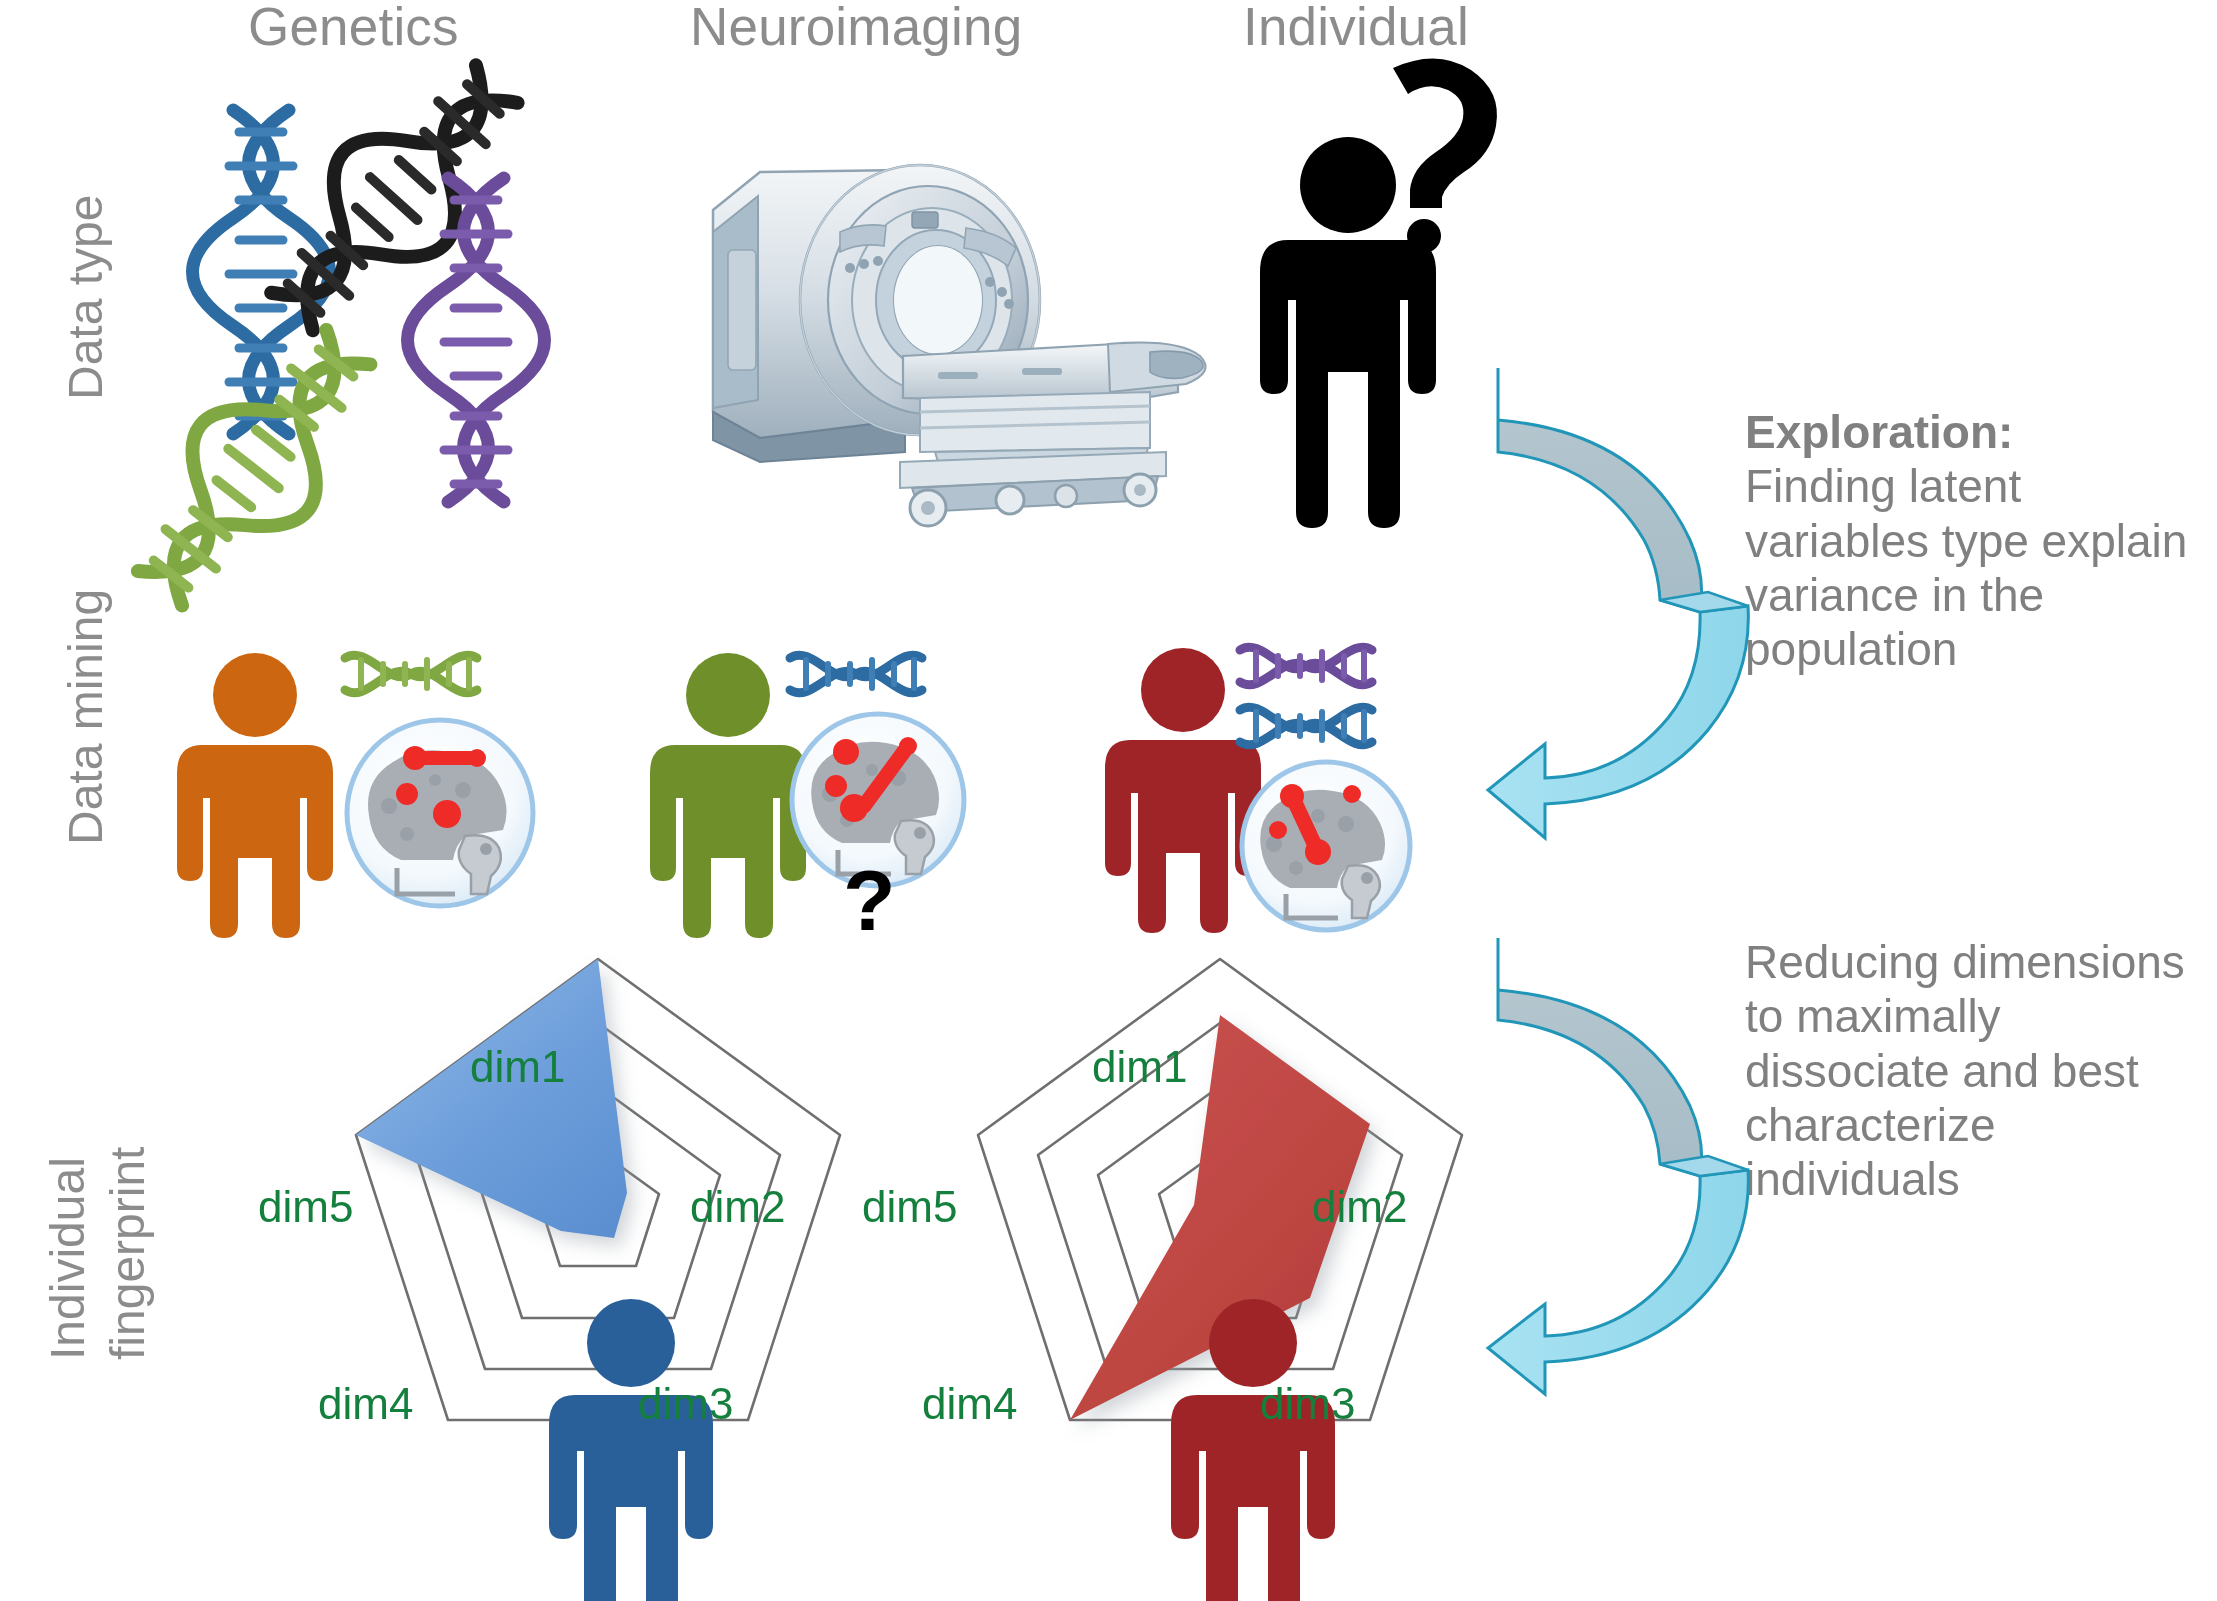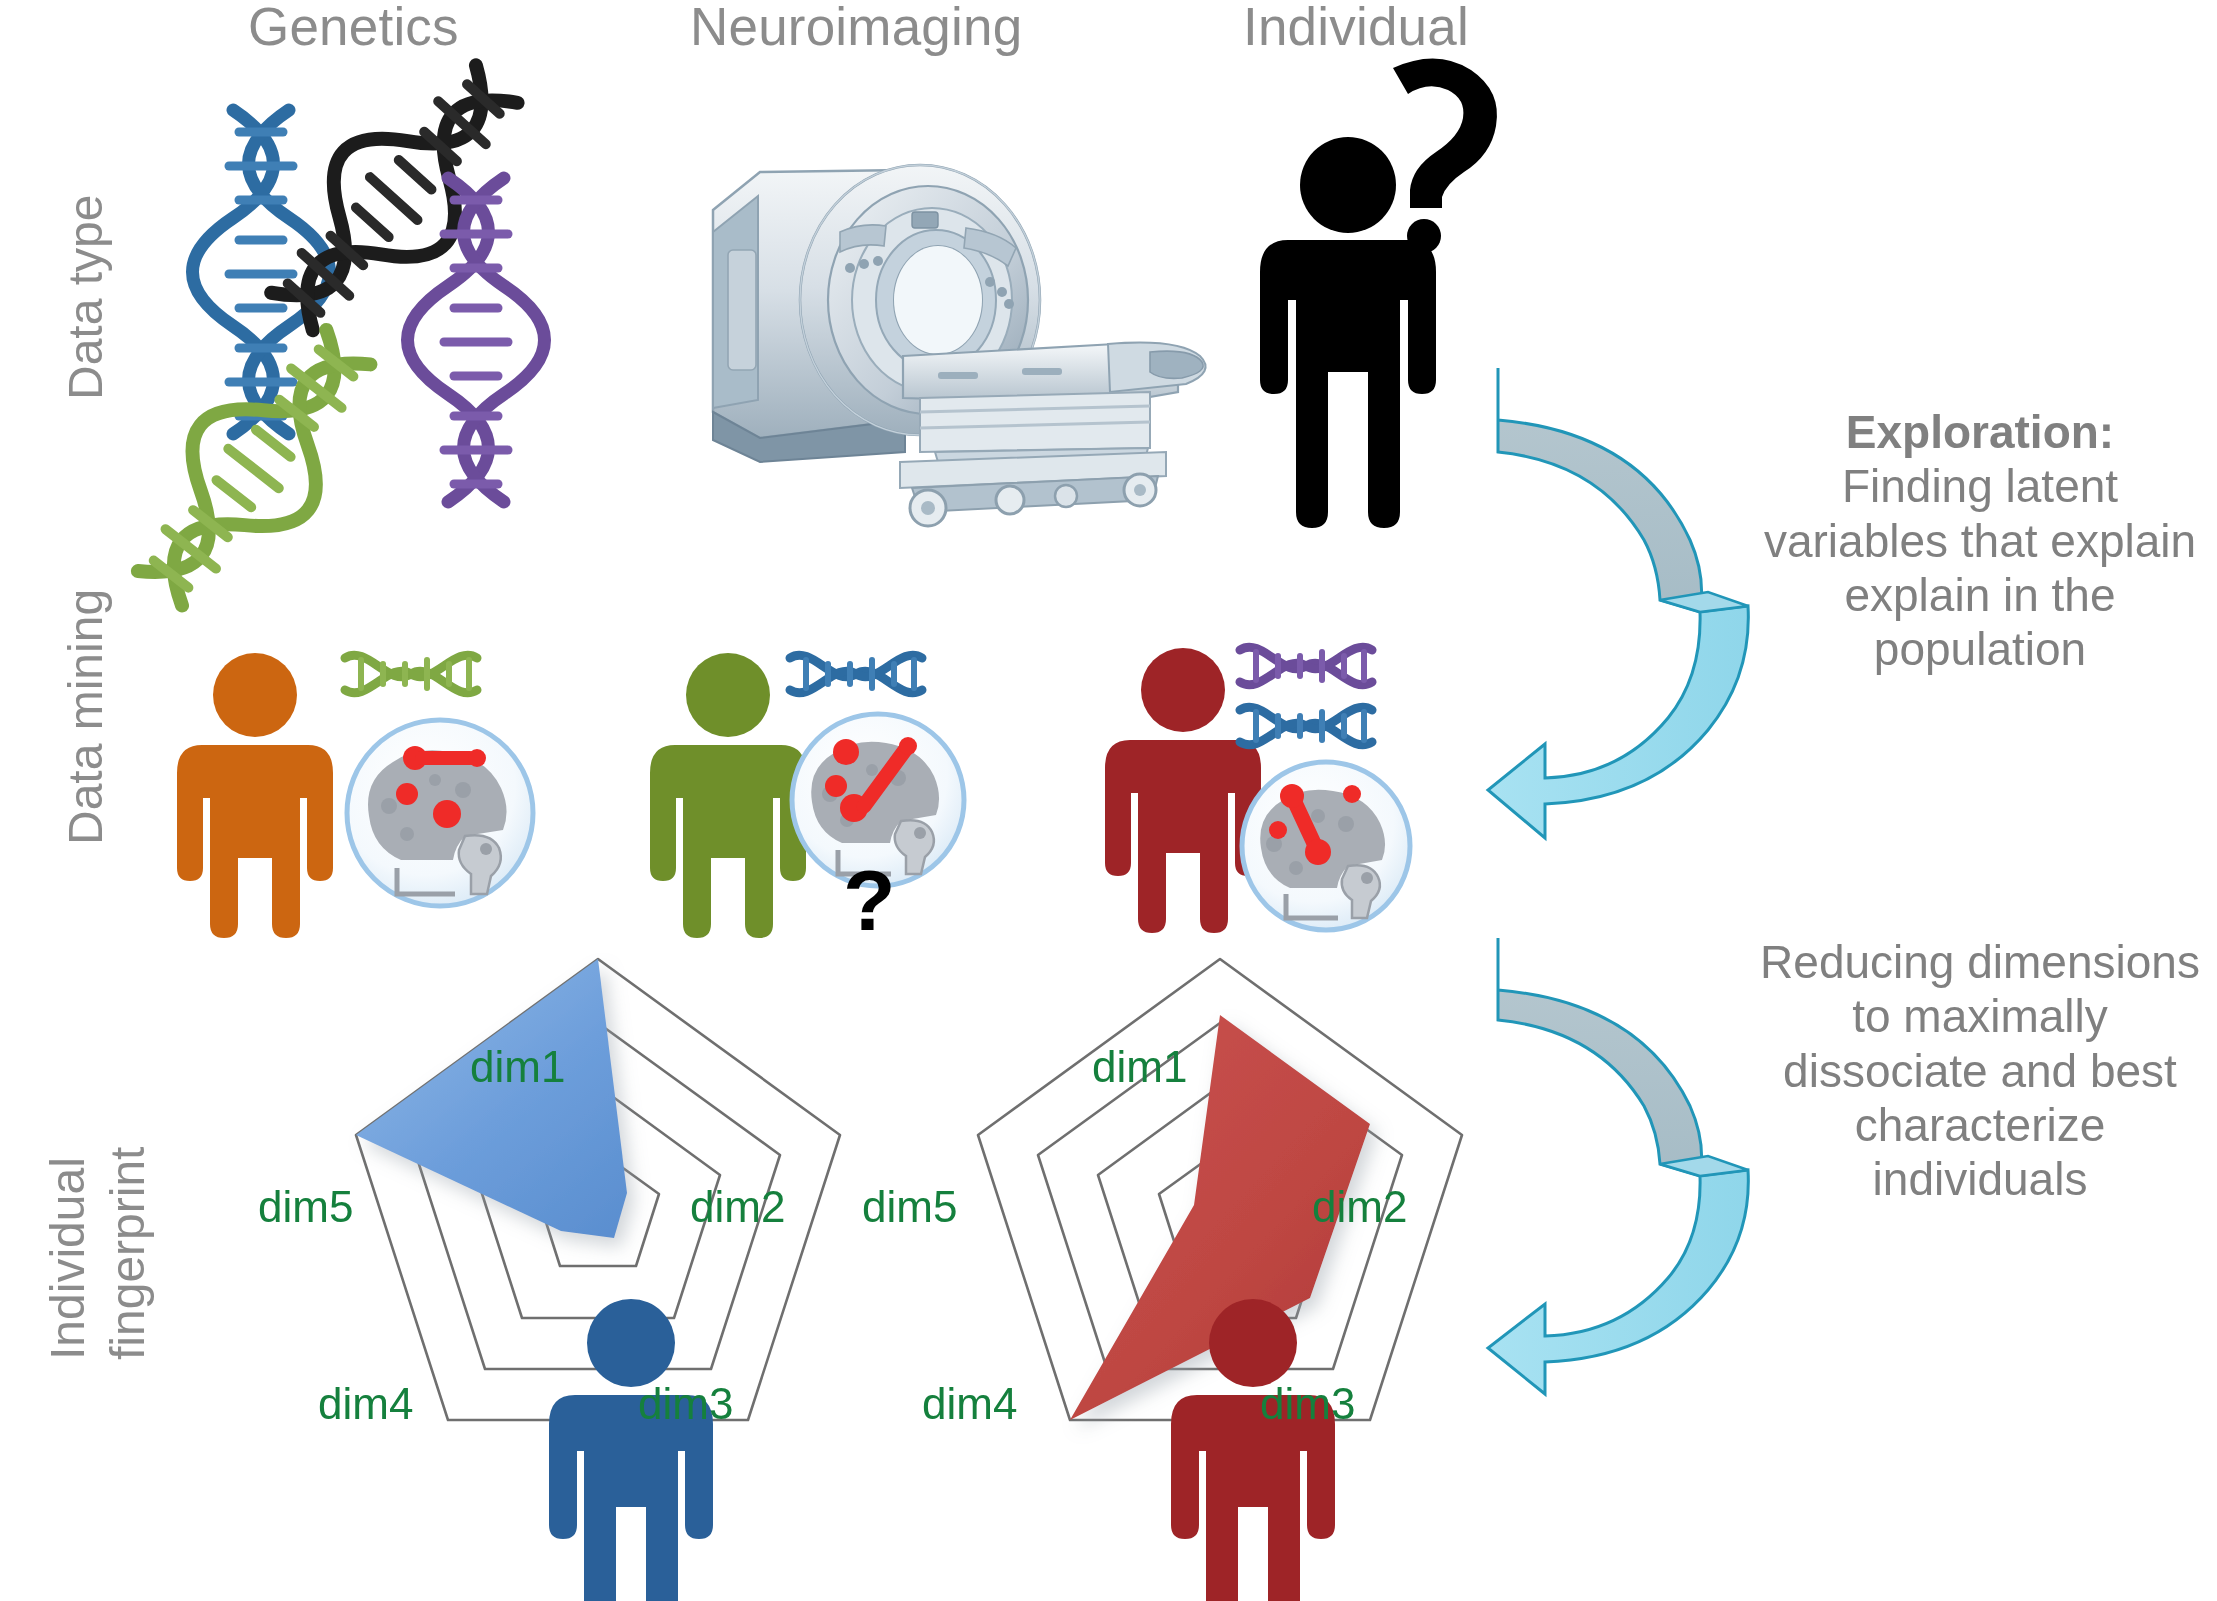--- a/index.html
+++ b/index.html
@@ -43,21 +43,20 @@
   }
   #row-datatype  { left: 62px;  top: 400px; }
   #row-datamining{ left: 62px;  top: 845px; }
   #row-fp-l1     { left: 44px;  top: 1360px; }
   #row-fp-l2     { left: 104px; top: 1360px; }
 
   
   .annot {
     position: absolute;
     width: 470px;
-    text-align: center;
     color: #808080;
     font-size: 46px;
     line-height: 1.18;
   }
   .annot .lead { font-weight: bold; display: block; }
   #annot-exploration   { left: 1745px; top: 405px; }
   #annot-fingerprinting{ left: 1745px; top: 935px; }
 
   
   .layer {
@@ -90,21 +89,21 @@
 <div class="col-header" id="hdr-neuro">Neuroimaging</div>
 <div class="col-header" id="hdr-cognition">Individual</div>
 
 <div class="row-label" id="row-datatype">Data type</div>
 <div class="row-label" id="row-datamining">Data mining</div>
 <div class="row-label" id="row-fp-l1">Individual</div>
 <div class="row-label" id="row-fp-l2">fingerprint</div>
 
 <div class="annot" id="annot-exploration">
   <span class="lead">Exploration:</span>
-  <span>Finding latent variables that explain explain in the population</span>
+  <span>Finding latent variables type explain variance in the population</span>
 </div>
 <div class="annot" id="annot-fingerprinting">
   <span>Reducing dimensions to maximally dissociate and best characterize individuals</span>
 </div>
 
 <svg class="layer" viewBox="0 0 2217 1601">
   <defs>
     <linearGradient id="gradMriBody" x1="0" y1="0" x2="0" y2="1">
       <stop offset="0%" stop-color="#f2f5f7"></stop>
       <stop offset="45%" stop-color="#d7dfe6"></stop>

